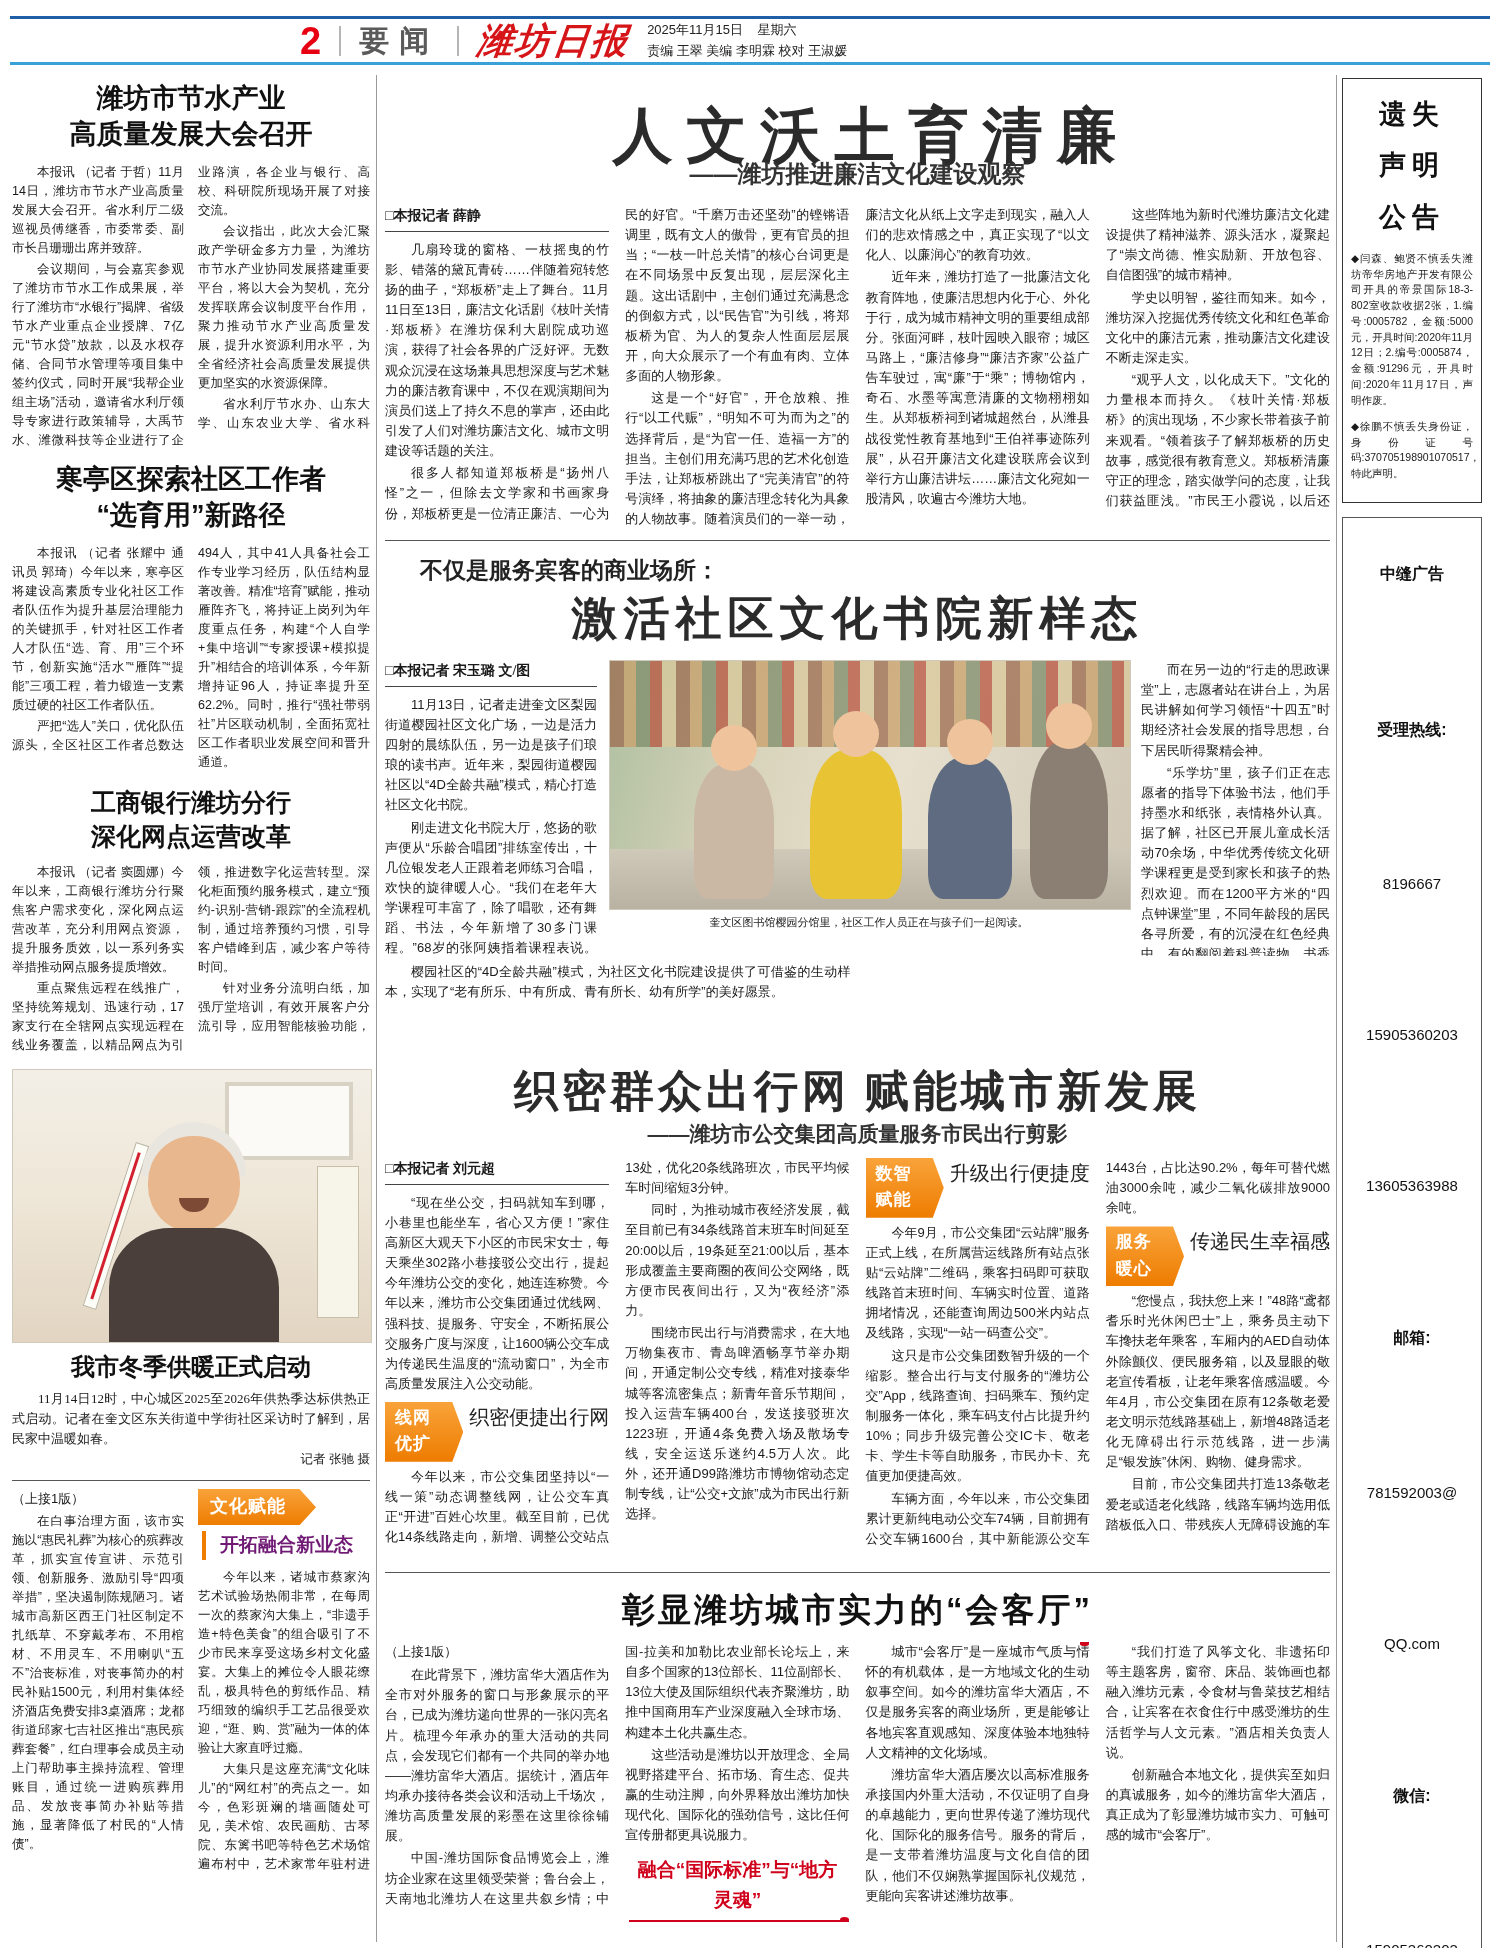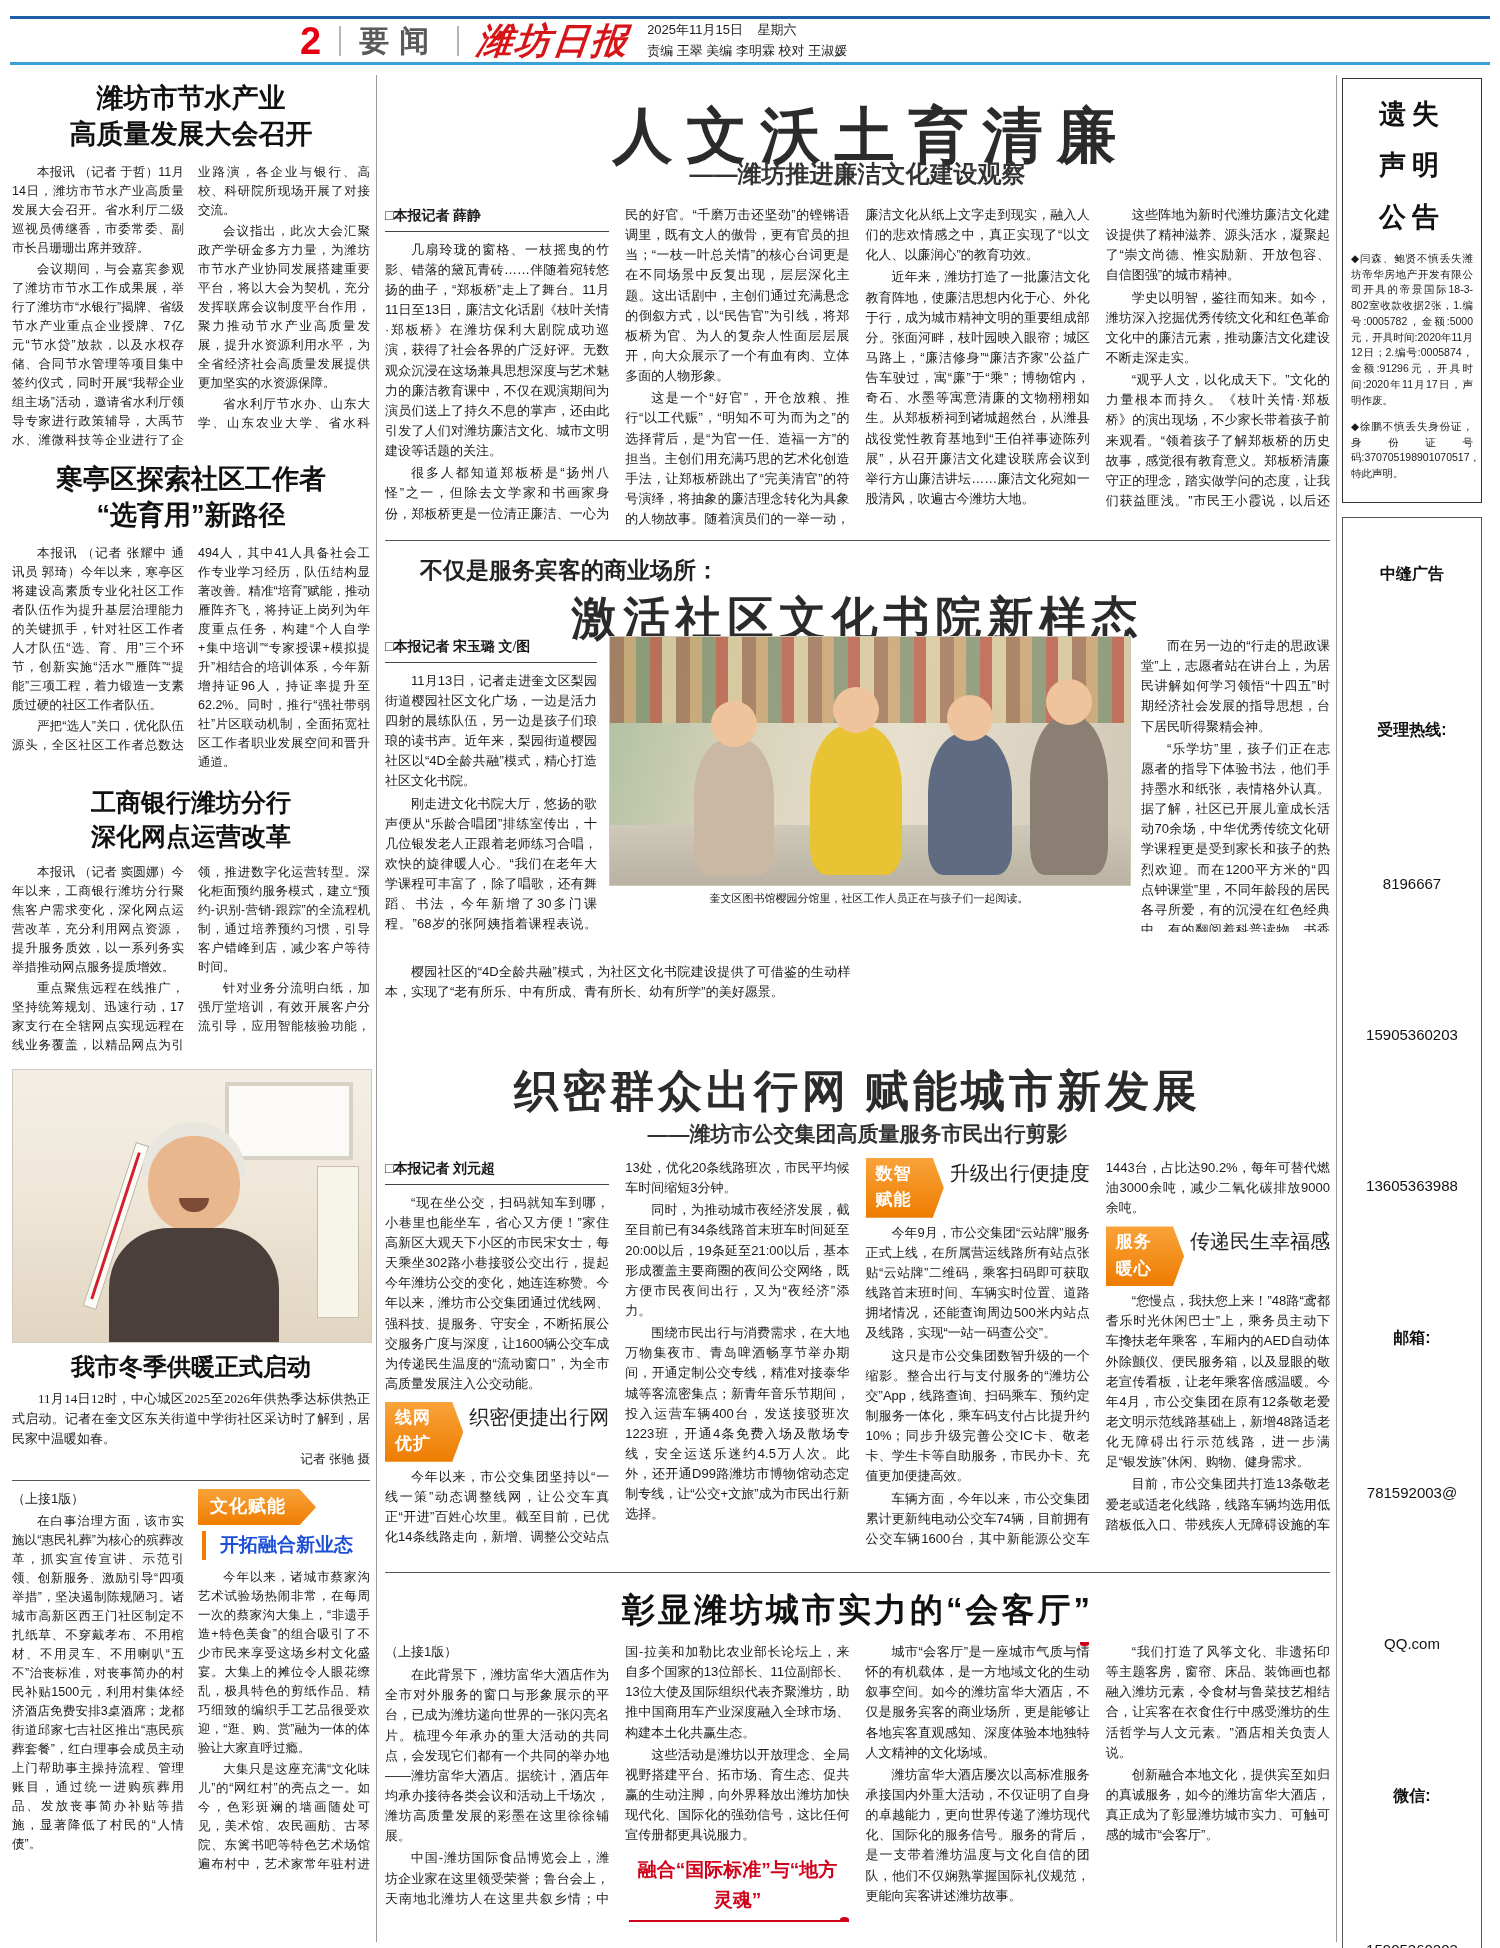--- a/index.html
+++ b/index.html
@@ -34,21 +34,21 @@
   .lblock{margin-bottom:10px;}
   
   .lead-head{position:absolute;left:385px;top:82px;width:945px;text-align:center;font-size:60px;font-weight:bold;
              letter-spacing:14px;color:#2b2b2b;font-family:"Liberation Serif","DejaVu Serif",serif;margin:14px;}
   .lead-sub{position:absolute;left:385px;top:158px;width:945px;text-align:center;font-size:24px;font-weight:bold;color:#333;}
   .lead-body{position:absolute;left:385px;top:205px;width:945px;height:326px;}
   
   .sy-kicker{position:absolute;left:420px;top:555px;font-size:23px;font-weight:bold;color:#222;}
   .sy-head{position:absolute;left:385px;top:588px;width:945px;text-align:center;font-size:46px;font-weight:bold;
            letter-spacing:6px;color:#2b2b2b;font-family:"Liberation Serif","DejaVu Serif",serif;}
-  .sy-row{position:absolute;left:385px;top:636px;width:945px;height:296px;display:flex;gap:12px;}
+  .sy-row{position:absolute;left:385px;top:660px;width:945px;height:296px;display:flex;gap:12px;}
   .sy-colL{width:212px;height:296px;overflow:hidden;}
   .sy-photo-wrap{width:520px;}
   .sy-colR{flex:1;height:296px;overflow:hidden;}
   .caption{font-size:11px;text-align:center;margin-top:5px;color:#222;
            font-family:"Liberation Serif","DejaVu Serif",serif;}
   .sy-bottom{position:absolute;left:385px;top:962px;width:945px;height:80px;}
   
   .photoA{position:relative;width:520px;height:248px;overflow:hidden;border:1px solid #cfcabc;
           background:linear-gradient(105deg,#aebfa0 0%,#d9d4bc 30%,#e7e0cf 55%,#cfc6b4 100%);}
   .photoA .shelf{position:absolute;left:0;top:0;right:0;height:86px;opacity:.75;
@@ -77,21 +77,21 @@
               font-family:"Liberation Serif","DejaVu Serif",serif;}
   .credit{text-align:right;font-size:12.5px;margin-top:2px;}
   .lhr{height:1px;background:#555;margin:8px 0;}
   
   .sec-head{margin:8px 0 5px 0;break-inside:avoid;display:flex;}
   .tag{display:inline-block;background:linear-gradient(180deg,#f9a33a,#ee7c00);color:#fff;font-weight:bold;
        font-size:17px;letter-spacing:1px;padding:3px 22px 4px 10px;
        clip-path:polygon(0 0,86% 0,100% 50%,86% 100%,0 100%);}
   .sec-title{font-size:20px;font-weight:normal;color:#222;margin-left:6px;white-space:nowrap;}
   .tag-big{font-size:18px;padding:4px 30px 5px 12px;}
-  .sub-orange{font-size:19px;font-weight:bold;color:#1d4ed8;border-left:4px solid #ef7d00;
+  .sub-orange{font-size:19px;font-weight:bold;color:#701a75;border-left:4px solid #ef7d00;
               padding-left:14px;margin:6px 0 8px 4px;break-inside:avoid;}
   .red-sub{color:#d0021b;font-weight:bold;font-size:19px;text-align:center;border-bottom:2px solid #d0021b;
            padding-bottom:6px;margin:10px 4px 10px 4px;position:relative;break-inside:avoid;}
   .red-sub::after{content:"";position:absolute;right:-3px;bottom:-6px;width:9px;height:9px;border-radius:50%;background:#d0021b;}
   .jump-label{font-size:13px;margin:0 0 3px 0;}
   
   .bus-head{position:absolute;left:385px;top:1062px;width:945px;text-align:center;font-size:44px;font-weight:bold;
             letter-spacing:4px;color:#2b2b2b;font-family:"Liberation Serif","DejaVu Serif",serif;}
   .bus-sub{position:absolute;left:385px;top:1120px;width:945px;text-align:center;font-size:21px;font-weight:bold;color:#333;}
   .bus-body{position:absolute;left:385px;top:1158px;width:945px;height:398px;}

